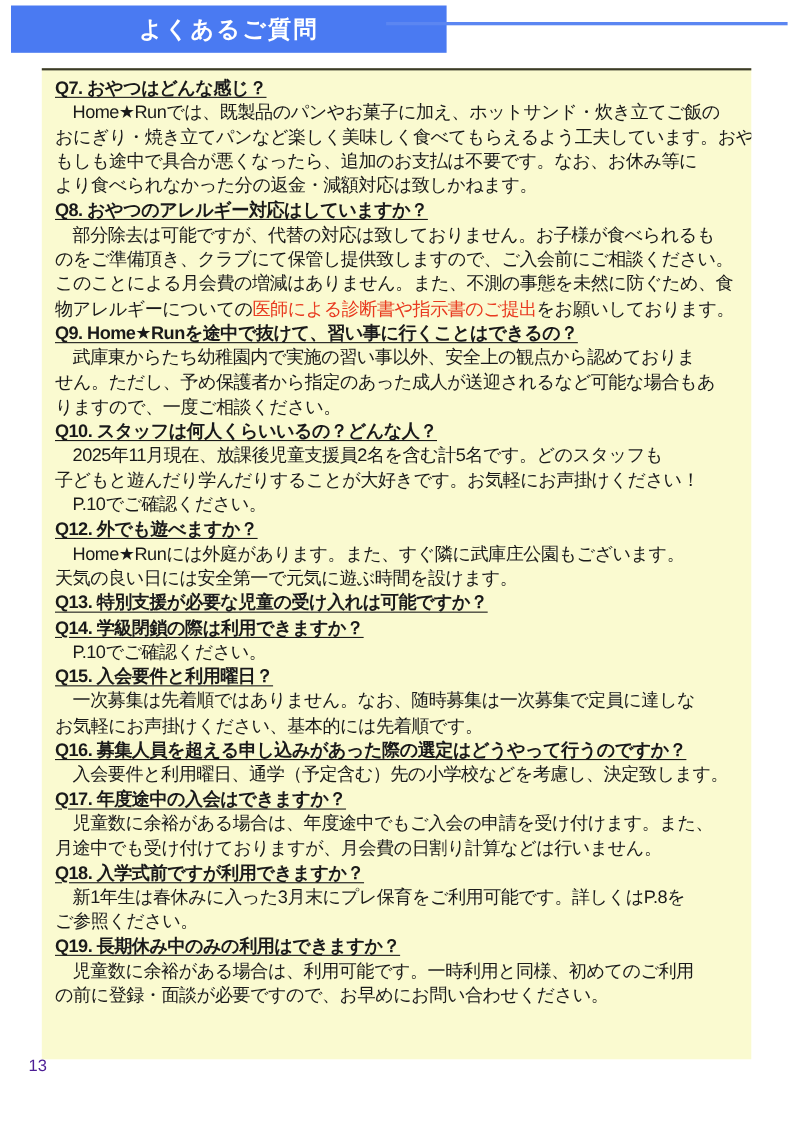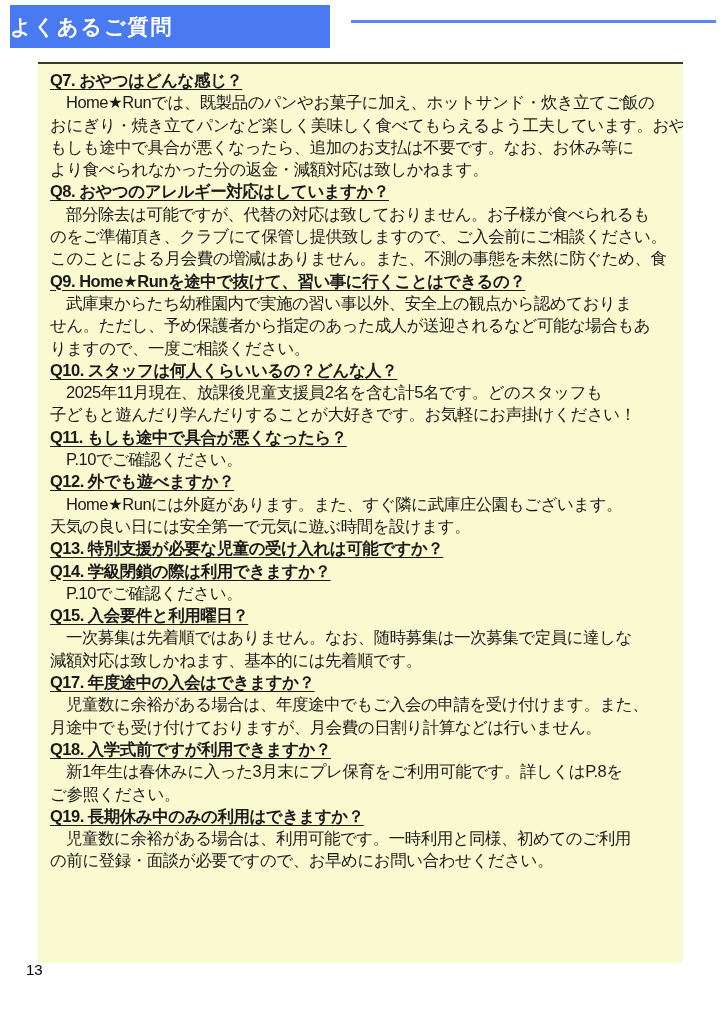--- a/index.html
+++ b/index.html
@@ -12,26 +12,26 @@
     position: relative;
     width: 724px;
     height: 1024px;
     background: #ffffff;
     overflow: hidden;
   }
   .header-box {
     position: absolute;
     left: 10px;
     top: 5px;
-    width: 320px;
+    width: 396px;
     height: 43px;
     background: var(--accent, #4a7af2);
     display: flex;
     align-items: center;
-    justify-content: flex-start;
+    justify-content: center;
   }
   .header-title {
     color: #ffffff;
     font-weight: bold;
     font-size: 21px;
     letter-spacing: 2px;
   }
   .header-line {
     position: absolute;
     left: 351px;
@@ -66,21 +66,21 @@
     text-underline-offset: 3px;
   }
   .red {
     color: var(--red, #e8391f);
   }
   .page-number {
     position: absolute;
     left: 26px;
     top: 961px;
     font-size: 15px;
-    color: #000000;
+    color: #4c1d95;
   }
 </style>
 </head>
 <body>
 
 <div class="page">
 
   <div class="header-box">
     <span class="header-title">よくあるご質問</span>
   </div>
@@ -92,52 +92,56 @@
         <div class="faq-line"><span>　Home★Runでは、既製品のパンやお菓子に加え、ホットサンド・炊き立てご飯の</span></div>
         <div class="faq-line"><span>おにぎり・焼き立てパンなど楽しく美味しく食べてもらえるよう工夫しています。おやつ</span></div>
         <div class="faq-line"><span>もしも途中で具合が悪くなったら、追加のお支払は不要です。なお、お休み等に</span></div>
         <div class="faq-line"><span>より食べられなかった分の返金・減額対応は致しかねます。</span></div>
       </div>
       <div class="faq-item">
         <div class="faq-q">Q8. おやつのアレルギー対応はしていますか？</div>
         <div class="faq-line"><span>　部分除去は可能ですが、代替の対応は致しておりません。お子様が食べられるも</span></div>
         <div class="faq-line"><span>のをご準備頂き、クラブにて保管し提供致しますので、ご入会前にご相談ください。</span></div>
         <div class="faq-line"><span>このことによる月会費の増減はありません。また、不測の事態を未然に防ぐため、食</span></div>
+        <div class="faq-line"><span>物アレルギーについての</span><span class="red">医師による診断書や指示書のご提出</span><span>をお願いしております。</span></div>
       </div>
       <div class="faq-item">
         <div class="faq-q">Q9. Home★Runを途中で抜けて、習い事に行くことはできるの？</div>
         <div class="faq-line"><span>　武庫東からたち幼稚園内で実施の習い事以外、安全上の観点から認めておりま</span></div>
         <div class="faq-line"><span>せん。ただし、予め保護者から指定のあった成人が送迎されるなど可能な場合もあ</span></div>
         <div class="faq-line"><span>りますので、一度ご相談ください。</span></div>
       </div>
       <div class="faq-item">
         <div class="faq-q">Q10. スタッフは何人くらいいるの？どんな人？</div>
         <div class="faq-line"><span>　2025年11月現在、放課後児童支援員2名を含む計5名です。どのスタッフも</span></div>
         <div class="faq-line"><span>子どもと遊んだり学んだりすることが大好きです。お気軽にお声掛けください！</span></div>
       </div>
       <div class="faq-item">
-        <div class="faq-q">Q11. もしも途中で具合が悪くなったら？</div>
         <div class="faq-line"><span>　P.10でご確認ください。</span></div>
       </div>
       <div class="faq-item">
         <div class="faq-q">Q12. 外でも遊べますか？</div>
         <div class="faq-line"><span>　Home★Runには外庭があります。また、すぐ隣に武庫庄公園もございます。</span></div>
         <div class="faq-line"><span>天気の良い日には安全第一で元気に遊ぶ時間を設けます。</span></div>
       </div>
       <div class="faq-item">
         <div class="faq-q">Q13. 特別支援が必要な児童の受け入れは可能ですか？</div>
       </div>
       <div class="faq-item">
         <div class="faq-q">Q14. 学級閉鎖の際は利用できますか？</div>
         <div class="faq-line"><span>　P.10でご確認ください。</span></div>
       </div>
       <div class="faq-item">
         <div class="faq-q">Q15. 入会要件と利用曜日？</div>
         <div class="faq-line"><span>　一次募集は先着順ではありません。なお、随時募集は一次募集で定員に達しな</span></div>
-        <div class="faq-line"><span>減額対応は致しかねます、基本的には先着順です。</span></div>
+        <div class="faq-line"><span>お気軽にお声掛けください、基本的には先着順です。</span></div>
+      </div>
+      <div class="faq-item">
+        <div class="faq-q">Q16. 募集人員を超える申し込みがあった際の選定はどうやって行うのですか？</div>
+        <div class="faq-line"><span>　入会要件と利用曜日、通学（予定含む）先の小学校などを考慮し、決定致します。</span></div>
       </div>
       <div class="faq-item">
         <div class="faq-q">Q17. 年度途中の入会はできますか？</div>
         <div class="faq-line"><span>　児童数に余裕がある場合は、年度途中でもご入会の申請を受け付けます。また、</span></div>
         <div class="faq-line"><span>月途中でも受け付けておりますが、月会費の日割り計算などは行いません。</span></div>
       </div>
       <div class="faq-item">
         <div class="faq-q">Q18. 入学式前ですが利用できますか？</div>
         <div class="faq-line"><span>　新1年生は春休みに入った3月末にプレ保育をご利用可能です。詳しくはP.8を</span></div>
         <div class="faq-line"><span>ご参照ください。</span></div>

